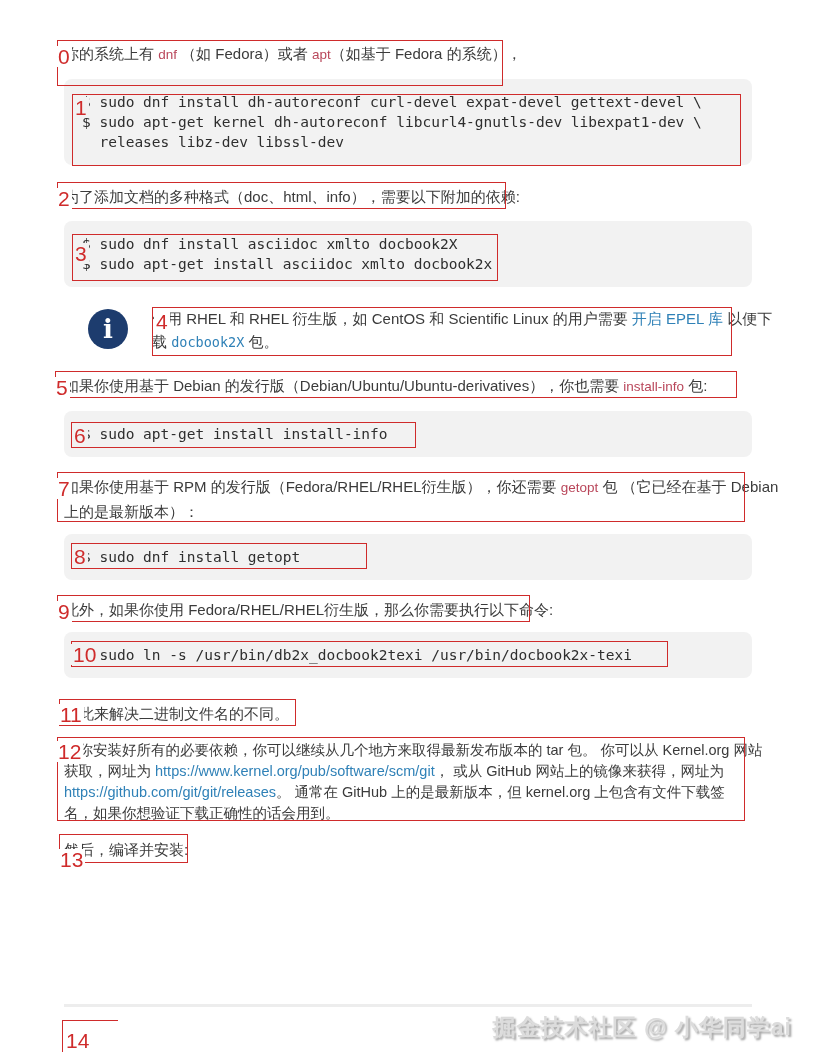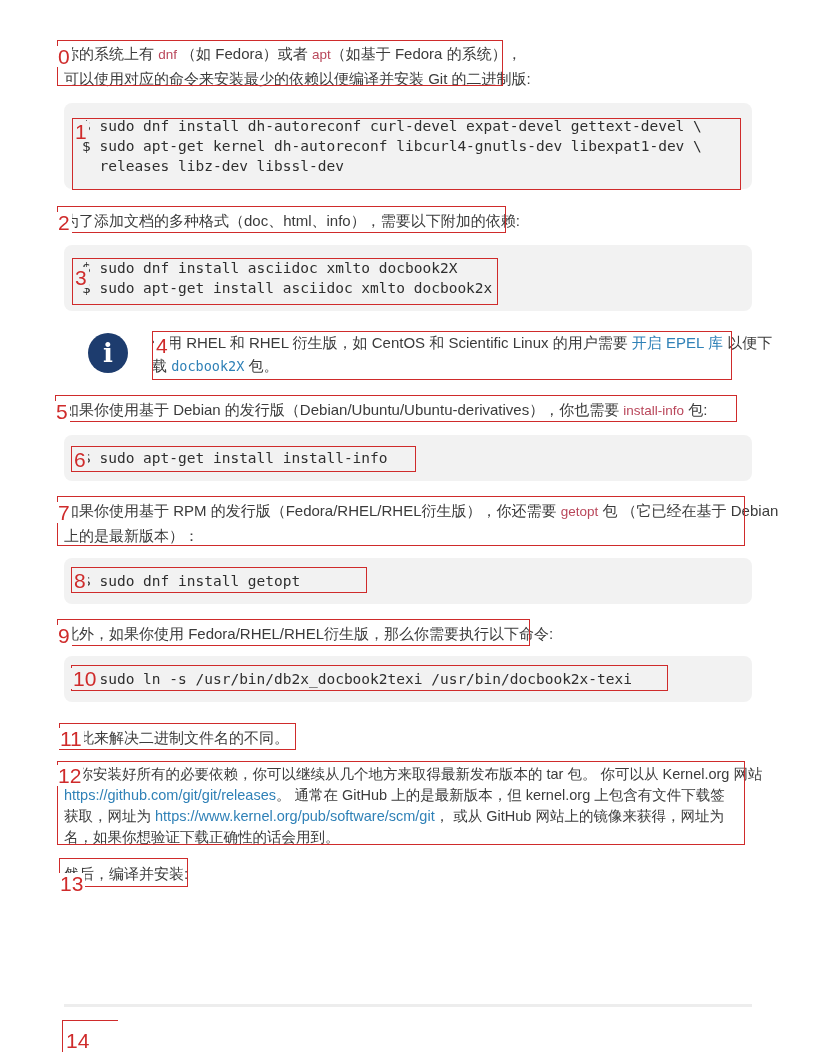--- a/index.html
+++ b/index.html
@@ -40,21 +40,20 @@
 </head>
 <body>
 
 <div class="page">
   <div class="content">
 
     <div class="para">
       <i class="abox" style="left:-7px;top:-2px;width:446px;height:46px"></i>
       <b class="mark" style="left:-8px;top:4px">0</b>
       <div class="line"><span>你的系统上有 </span><code class="ic">dnf</code><span> （如 Fedora）或者 </span><code class="ic">apt</code><span>（如基于 Fedora 的系统），</span></div>
-      <div class="line"><span>可以使用对应的命令来安装最少的依赖以便编译并安装 Git 的二进制版:</span></div>
     </div>
 
     <div class="codeblock" style="margin-top:12px">
       <i class="abox" style="left:8px;top:15px;width:669px;height:72px"></i>
       <b class="mark on-code" style="left:9px;top:18px">1</b>
       <div class="cl">$ sudo dnf install dh-autoreconf curl-devel expat-devel gettext-devel \</div>
       <div class="cl">$ sudo apt-get kernel dh-autoreconf libcurl4-gnutls-dev libexpat1-dev \</div>
       <div class="cl">  releases libz-dev libssl-dev</div>
     </div>
 
@@ -121,31 +120,32 @@
     <div class="para" style="margin-top:24px">
       <i class="abox" style="left:-5px;top:-3px;width:237px;height:27px"></i>
       <b class="mark" style="left:-6px;top:2px">11</b>
       <div class="line"><span>以此来解决二进制文件名的不同。</span></div>
     </div>
 
     <div class="para tight" style="margin-top:14px">
       <i class="abox" style="left:-7px;top:-3px;width:688px;height:84px"></i>
       <b class="mark" style="left:-8px;top:1px">12</b>
       <div class="line"><span>当你安装好所有的必要依赖，你可以继续从几个地方来取得最新发布版本的 tar 包。 你可以从 Kernel.org 网站</span></div>
+      <div class="line"><span>获取，网址为 </span><a class="lk">https://www.kernel.org/pub/software/scm/git</a><span>， 或从 GitHub 网站上的镜像来获得，网址为</span></div>
       <div class="line"><a class="lk">https://github.com/git/git/releases</a><span>。 通常在 GitHub 上的是最新版本，但 kernel.org 上包含有文件下载签</span></div>
-      <div class="line"><span>获取，网址为 </span><a class="lk">https://www.kernel.org/pub/software/scm/git</a><span>， 或从 GitHub 网站上的镜像来获得，网址为</span></div>
       <div class="line"><span>名，如果你想验证下载正确性的话会用到。</span></div>
     </div>
 
     <div class="para" style="margin-top:14px">
       <i class="abox" style="left:-5px;top:-4px;width:129px;height:29px"></i>
       <b class="mark" style="left:-6px;top:11px">13</b>
       <div class="line"><span>然后，编译并安装:</span></div>
     </div>
 
   </div>
 
   <div class="divider"></div>
 
   <i class="abox corner" style="left:62px;top:1020px;width:56px;height:32px"></i>
   <b class="mark" style="left:64px;top:1030px">14</b>
 
+  <div class="watermark">掘金技术社区 @ 小华同学ai</div>
 </div>
 
 </body></html>

